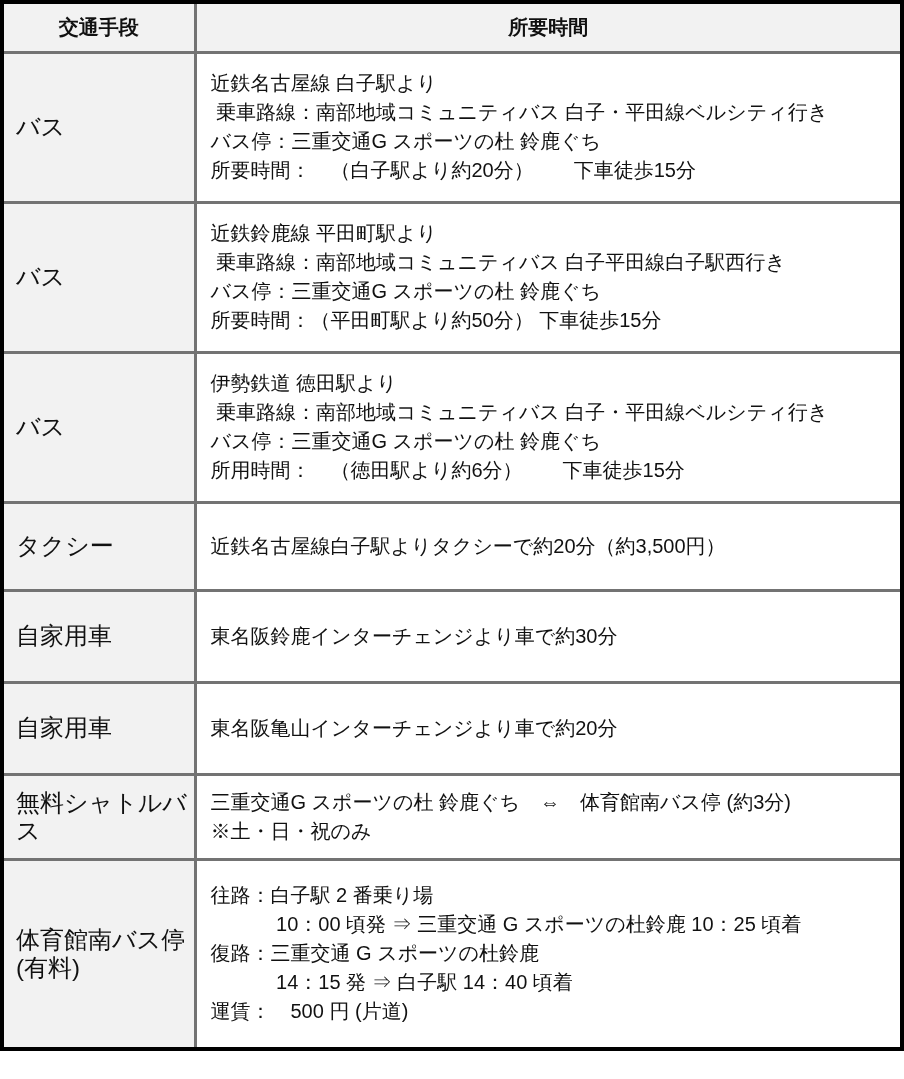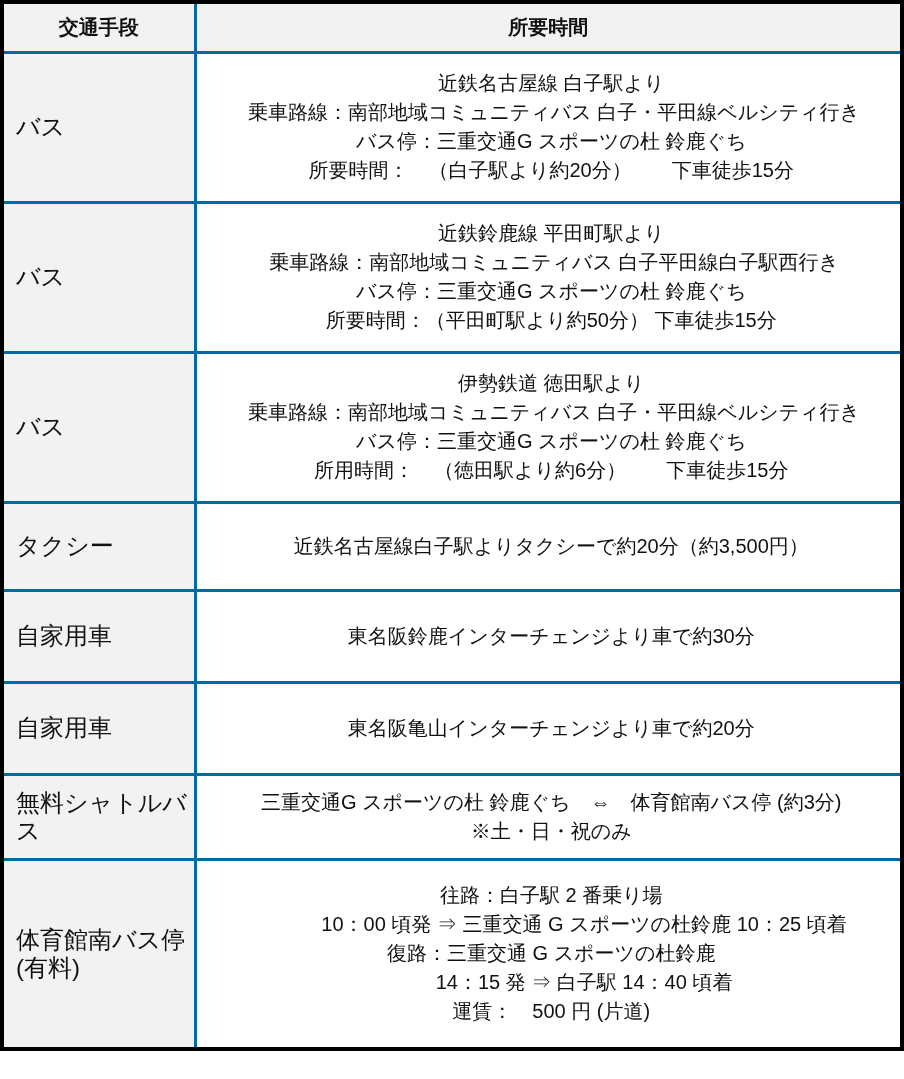--- a/index.html
+++ b/index.html
@@ -17,21 +17,21 @@
   table.transport {
     border-collapse: collapse;
     table-layout: fixed;
     width: 904px;
     border: 4px solid #000000;
     box-sizing: border-box;
   }
   col.c-method { width: 193px; }
   table.transport th,
   table.transport td {
-    border: 3px solid #0369a1;
+    border: 3px solid #737373;
     box-sizing: border-box;
     overflow: hidden;
   }
   table.transport th {
     background: #f2f2f2;
     font-size: 20px;
     font-weight: bold;
     text-align: center;
     vertical-align: middle;
     padding: 8px 4px;
@@ -42,21 +42,21 @@
     line-height: 28px;
     text-align: left;
     vertical-align: middle;
     padding: 4px 4px 4px 12px;
     white-space: pre-wrap;
   }
   td.detail {
     background: #ffffff;
     font-size: 20px;
     line-height: 29px;
-    text-align: center;
+    text-align: left;
     vertical-align: middle;
     padding: 6px 8px 6px 14px;
     white-space: pre-wrap;
   }
   tr.h-header { height: 50px; }
   tr.h-bus    { height: 150px; }
   tr.h-taxi   { height: 88px; }
   tr.h-car    { height: 92px; }
   tr.h-free   { height: 85px; }
   tr.h-paid   { height: 190px; }

